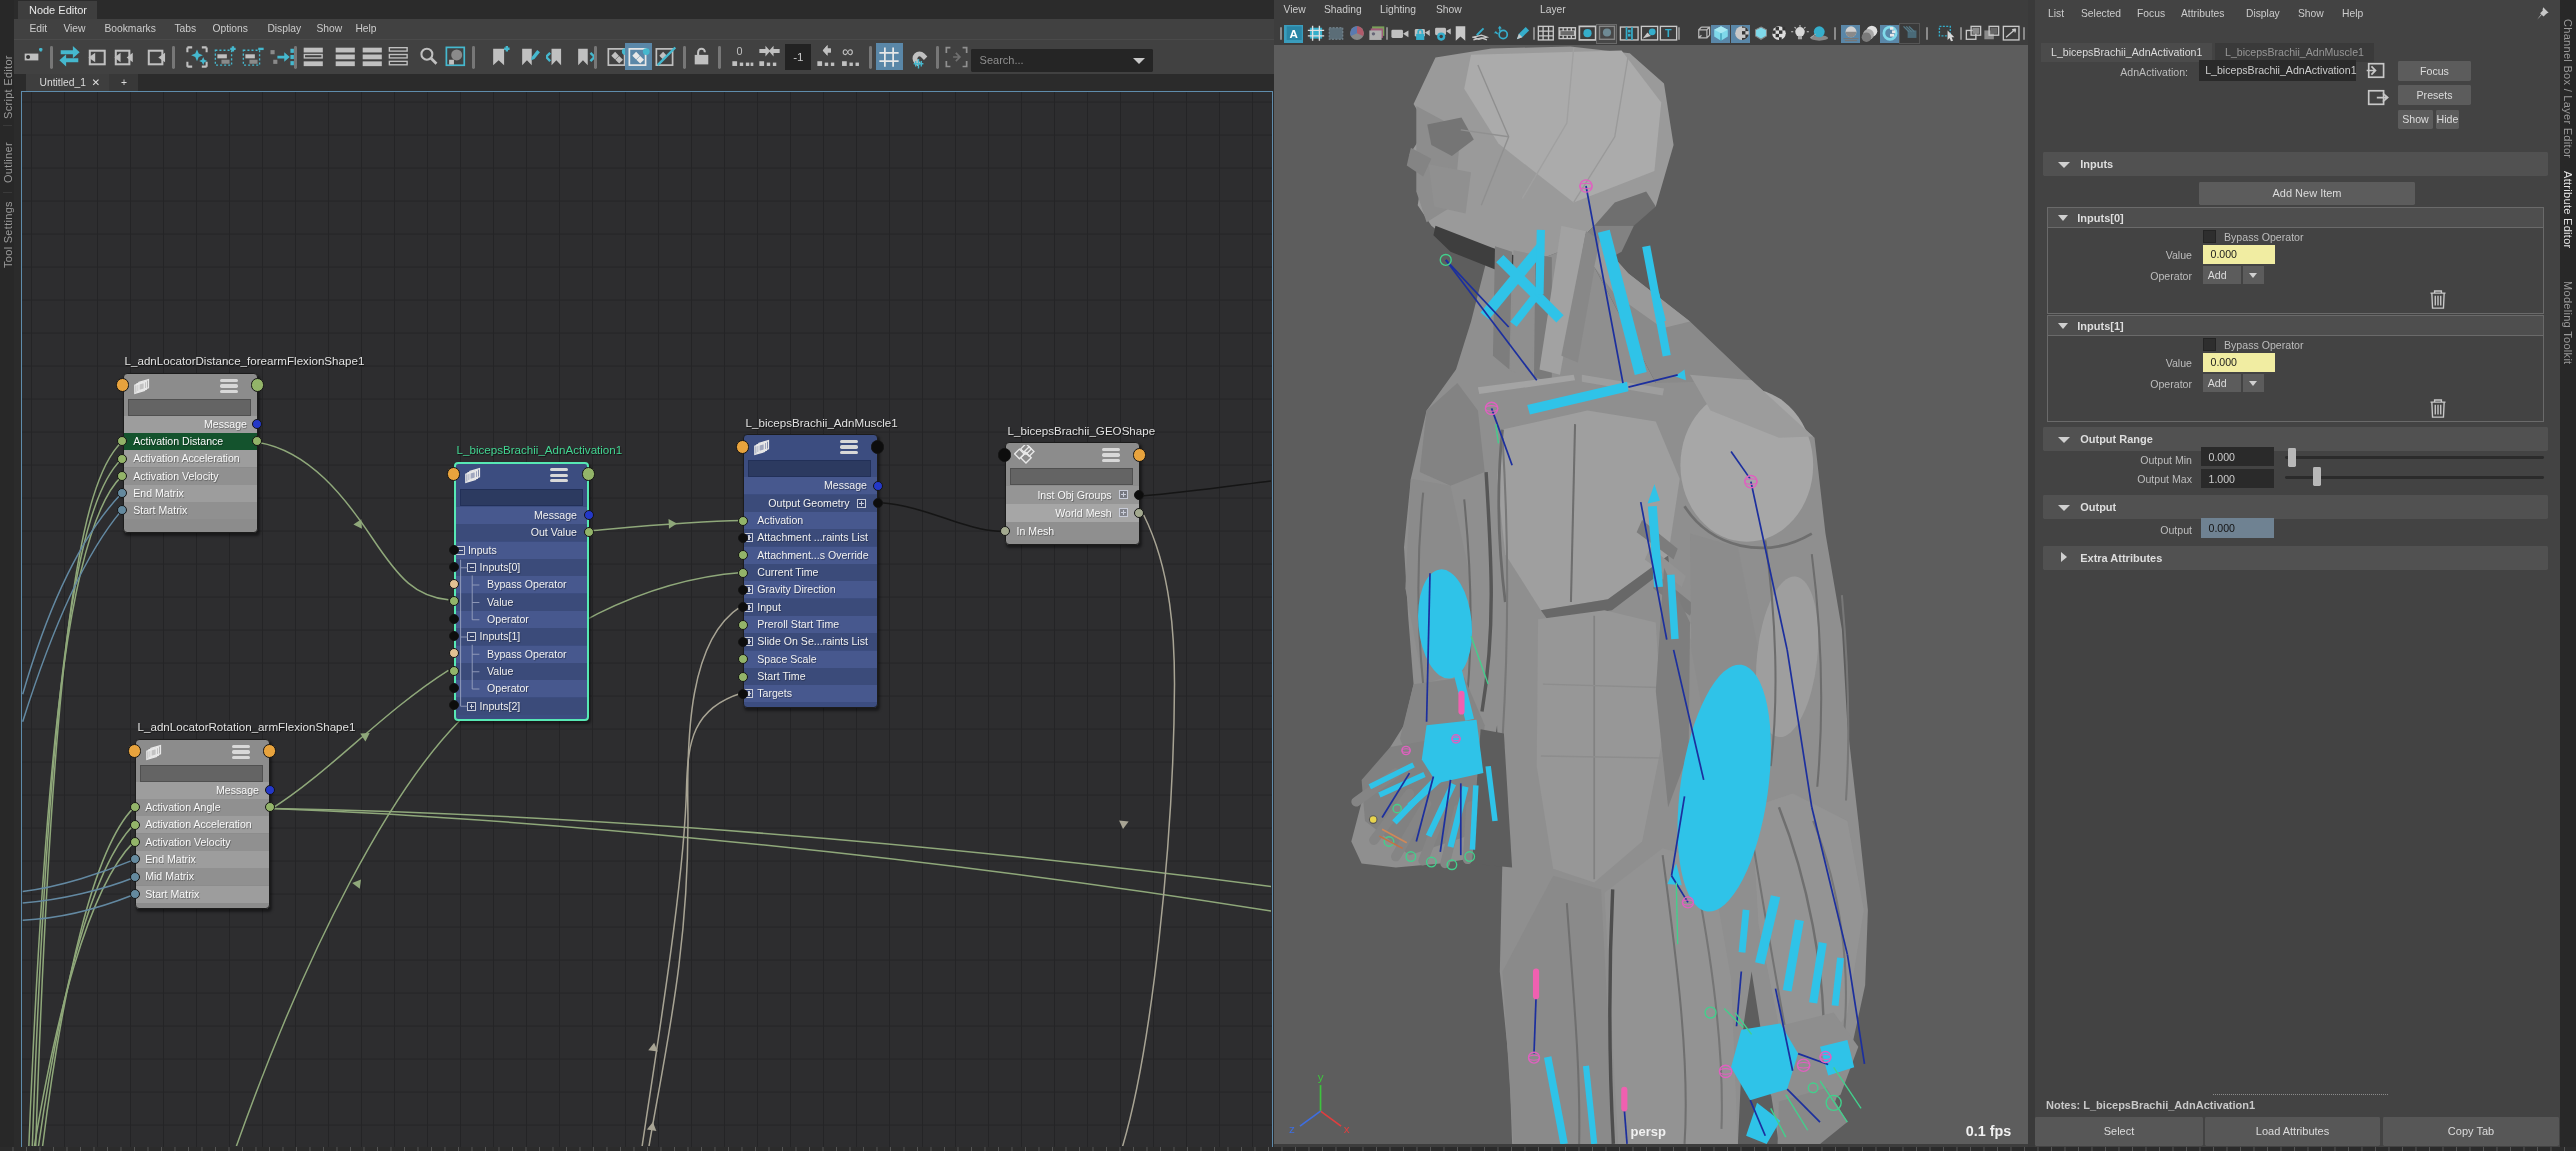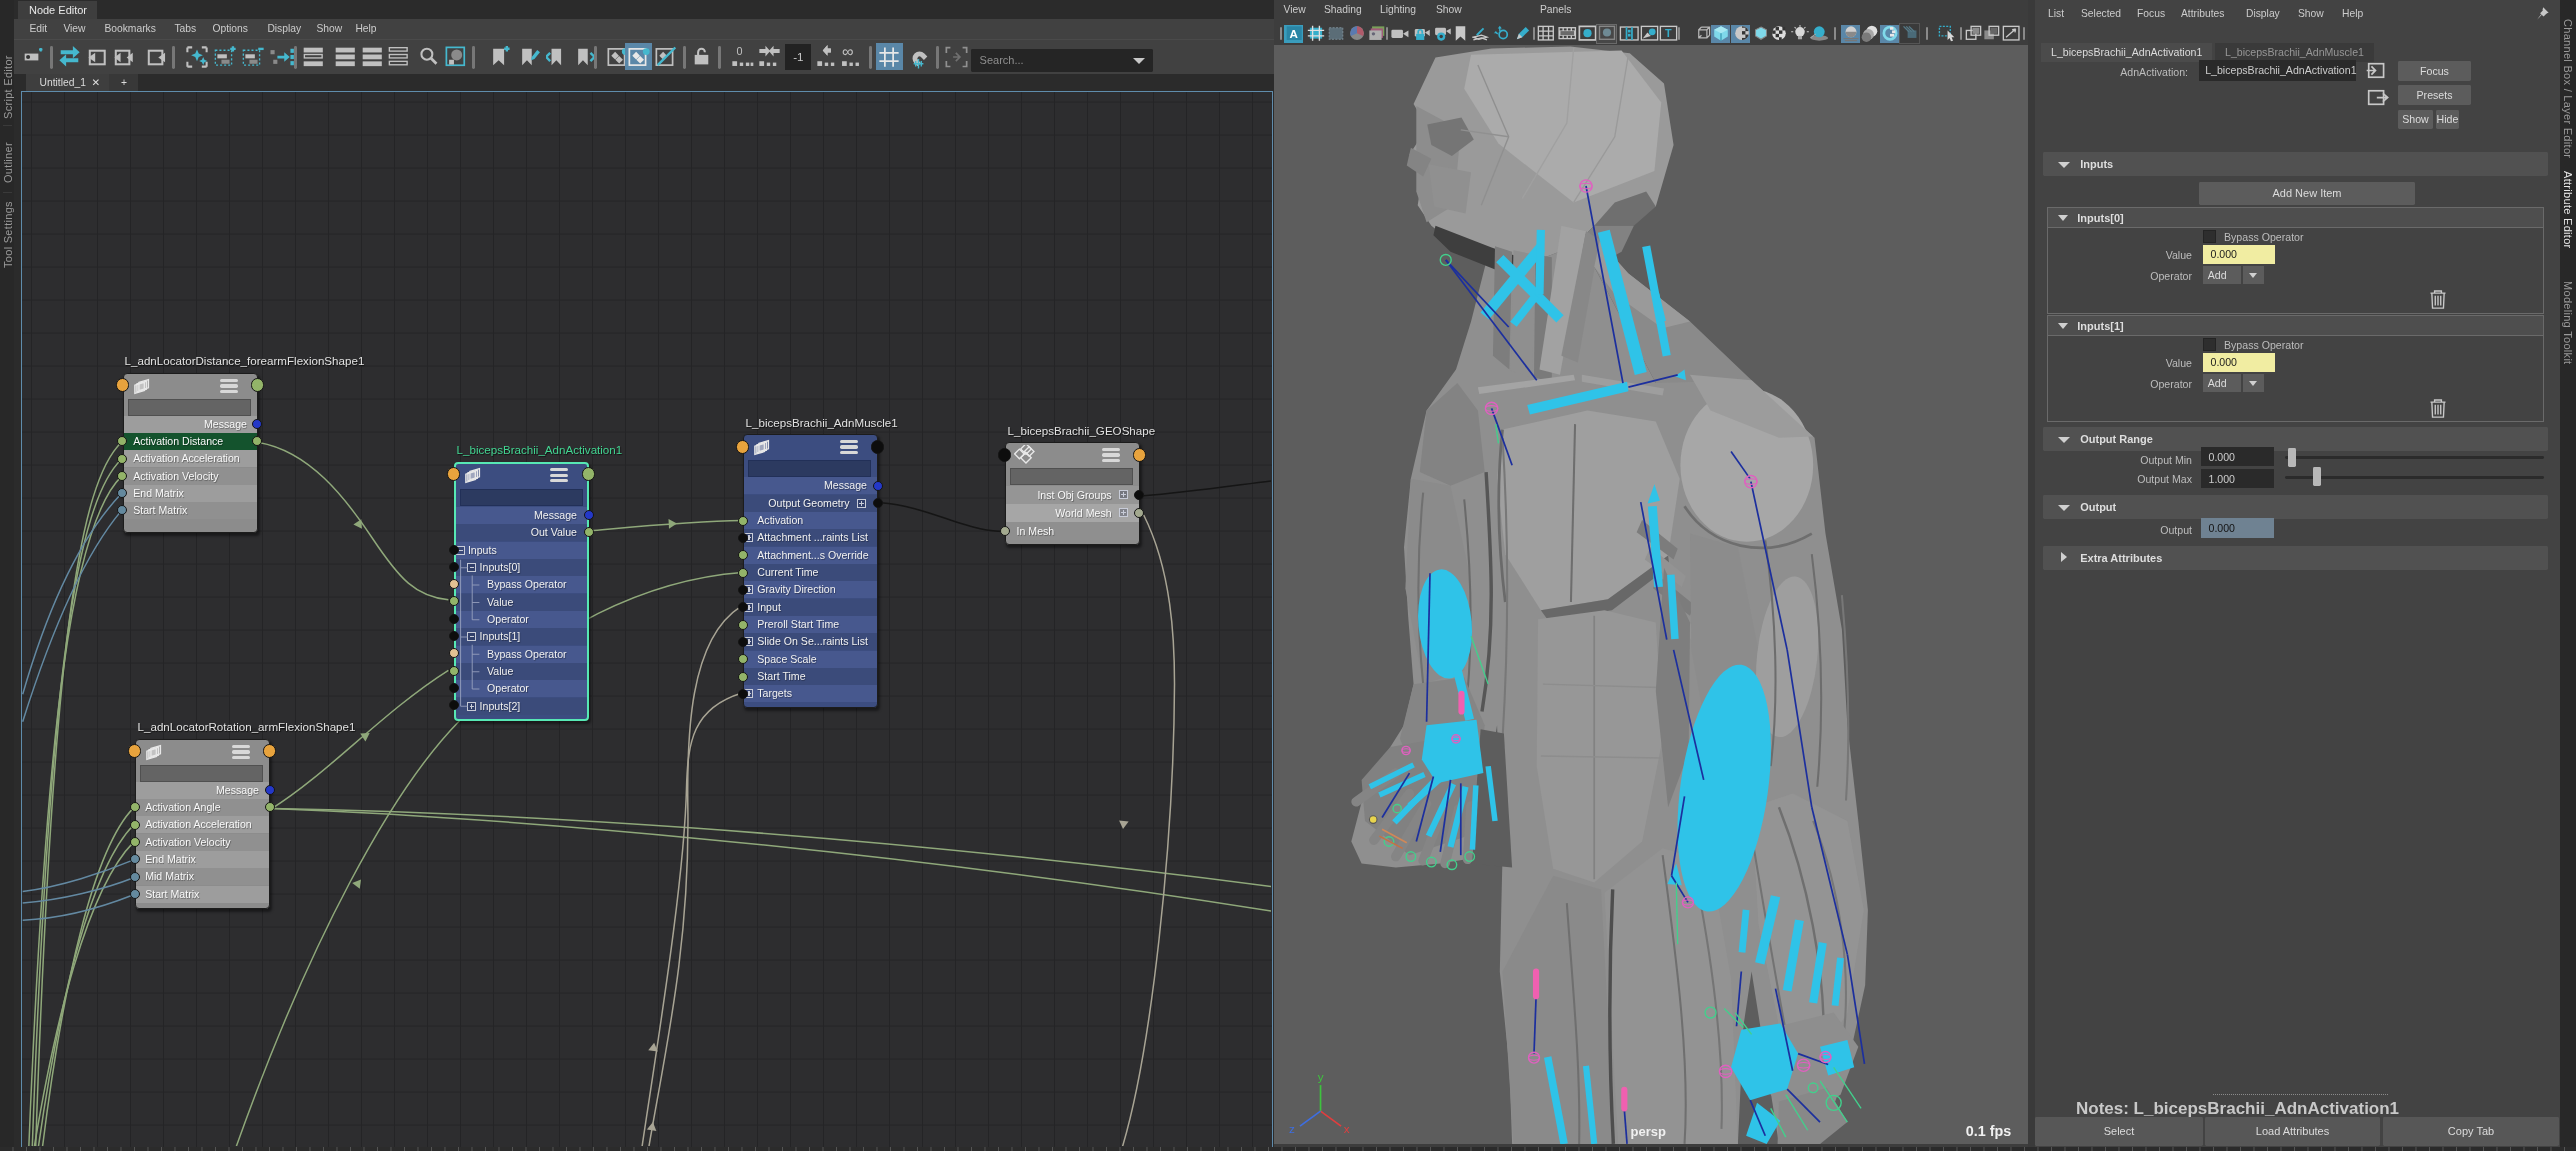--- a/index.html
+++ b/index.html
@@ -660,21 +660,21 @@
 </div>
 </div>
 
 <div id="viewport" class="abs">
   <div id="vp-menus">
     <div class="menu-item" style="left:9.6px;">View</div>
     <div class="menu-item" style="left:50px;">Shading</div>
     <div class="menu-item" style="left:106px;">Lighting</div>
     <div class="menu-item" style="left:162px;">Show</div>
     <div class="menu-item" style="left:205px;margin-top:34px;">Renderer</div>
-    <div class="menu-item" style="left:266px;">Panels</div>
+    <div class="menu-item" style="left:266px;">Layer</div>
   </div>
   <div id="vp-toolbar">
 <div class="abs" style="left:5.5px;top:4.8px;width:2.1px;height:13px;background:#8a8a8a;border-radius:1px;"></div>
 <div class="abs" style="left:10.3px;top:2.1px;width:19px;height:18.5px;background:#3a9dbd;"></div>
 <svg class="abs" style="left:11.6px;top:2.7px;" width="16.4" height="16.4" viewBox="0 0 24 24">
           <rect x="1" y="2" width="22" height="20" fill="#2a85a5"></rect>
           <text x="5" y="19" font-size="17" font-weight="bold" fill="#fff" font-family="Liberation Sans">A</text>
         </svg>
 <svg class="abs" style="left:33px;top:2.7px;" width="18" height="17" viewBox="0 0 26 25">
           <rect x="4" y="4" width="18" height="16" fill="#35aecb"></rect>
@@ -1156,21 +1156,21 @@
   <div class="abs" style="left:250px; top:476px; width:259px; height:3.4px; background:#2b2b2b; border-radius:1.4px;"></div>
   <div class="abs" style="left:278px; top:467px; width:7.5px; height:19px; background:#b8b8b8; border-radius:1.4px;"></div>
 
   <div class="sechead" style="top:495px;"><div class="tri-d"></div><span style="margin-left:37px;">Output</span></div>
   <div class="ae-label" style="left:68px; top:524px; width:89px;">Output</div>
   <div class="abs" style="left:166px; top:518px; width:73px; height:20px; background:#6f8292; color:#141414; font-size:10.6px; line-height:20px; padding-left:7.5px;">0.000</div>
 
   <div class="sechead" style="top:546px;"><div class="tri-r"></div><span style="margin-left:37px;">Extra Attributes</span></div>
 
   <div class="abs" style="left:178px; top:1094px; width:175px; border-top:1.4px dotted #8a8a8a;"></div>
-  <div class="abs" style="left:11px; top:1099px; color:#c8c8c8; font-size:17px; font-weight:bold;margin-left:30px;">Notes: L_bicepsBrachii_AdnActivation1</div>
+  <div class="abs" style="left:11px; top:1099px; color:#c8c8c8; font-size:11px; font-weight:bold;">Notes: L_bicepsBrachii_AdnActivation1</div>
   <div class="ae-btn" style="left:0px; top:1117px; width:168px; height:29px; line-height:29px; font-size:11px; background:#575757;">Select</div>
   <div class="ae-btn" style="left:170px; top:1117px; width:175px; height:29px; line-height:29px; font-size:11px; background:#575757;">Load Attributes</div>
   <div class="ae-btn" style="left:348px; top:1117px; width:176px; height:29px; line-height:29px; font-size:11px; background:#575757;">Copy Tab</div>
 </div>
 
 <div id="right-rail" class="abs">
   <div class="vtext vtext-r" style="left:13.7px; top:19px;">Channel Box / Layer Editor</div>
   <div class="vtext vtext-r" style="left:13.7px; top:171px; color:#e8e8e8;">Attribute Editor</div>
   <div class="vtext vtext-r" style="left:13.7px; top:281px;">Modeling Toolkit</div>
 </div>

